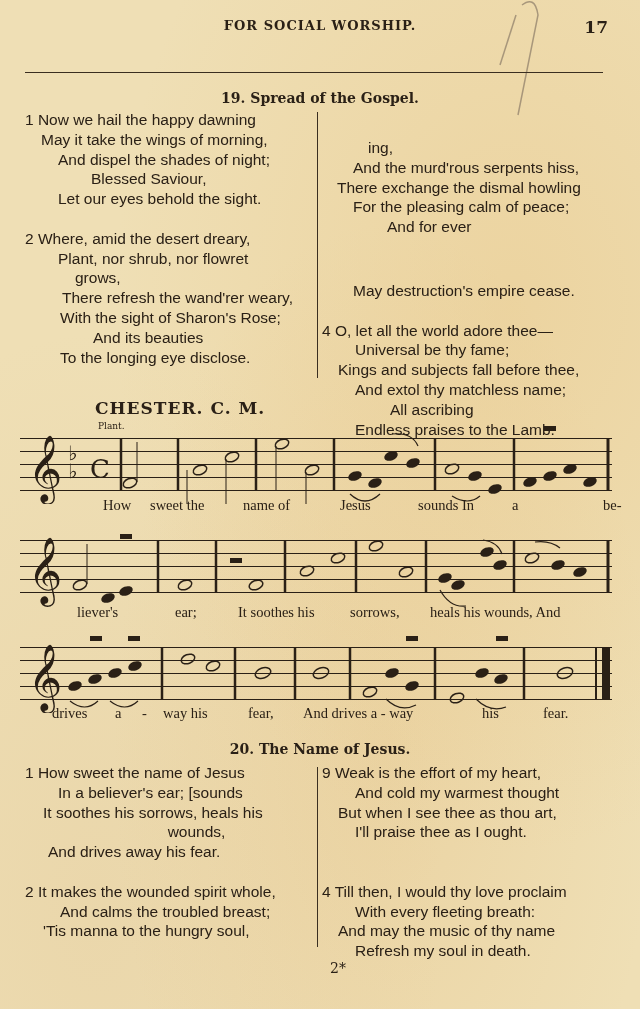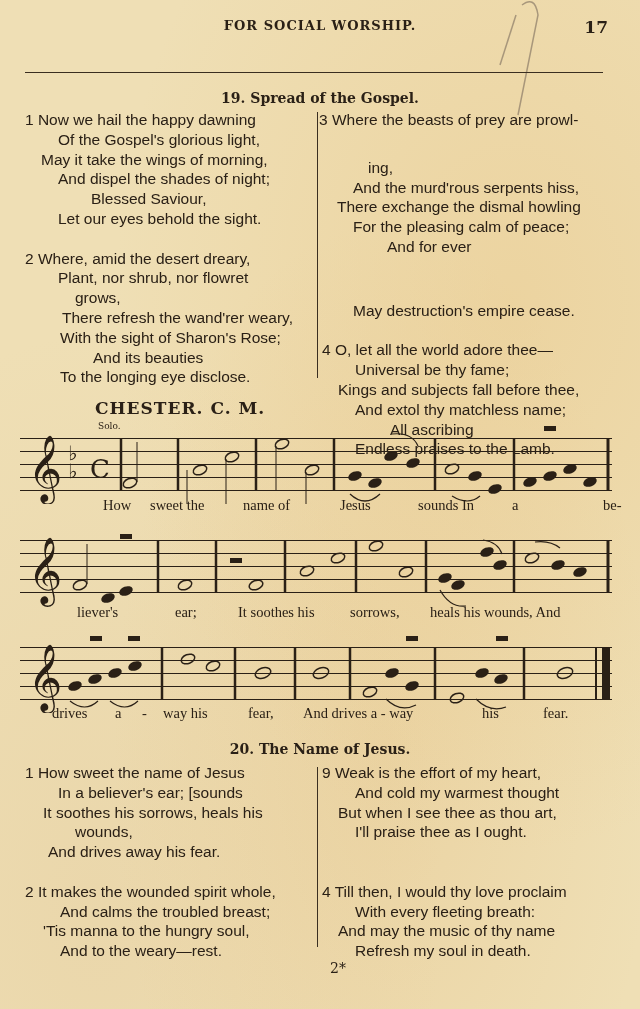--- a/index.html
+++ b/index.html
@@ -44,54 +44,52 @@
 <div class="abs page-num">17</div>
 <svg class="abs pencil" viewBox="0 0 70 120">
   <path d="M20 65 L36 15" stroke="#8a7a66" stroke-width="1.5" fill="none" opacity="0.7"></path>
   <path d="M42 5 Q55 -5 58 15 L38 115" stroke="#8a7a66" stroke-width="1.5" fill="none" opacity="0.7"></path>
 </svg>
 <div class="abs rule"></div>
 
 <div class="abs hymn-title" style="top:90px">19. Spread of the Gospel.</div>
 <div class="abs col" id="h19l" style="left:0; top:110px; width:318px;">
     <div class="line" style="padding-left: 25px; height: 19.8px;">1 Now we hail the happy dawning</div>
-    <div class="line" style="padding-left: 58px; height: 19.8px;">Of the Gospel's glorious light,</div>
     <div class="line" style="padding-left: 41px; height: 19.8px;">May it take the wings of morning,</div>
     <div class="line" style="padding-left: 58px; height: 19.8px;">And dispel the shades of night;</div>
     <div class="line" style="padding-left: 91px; height: 19.8px;">Blessed Saviour,</div>
     <div class="line" style="padding-left: 58px; height: 19.8px;">Let our eyes behold the sight.</div>
     <div class="line" style="padding-left: 0px; height: 19.8px;"></div>
     <div class="line" style="padding-left: 25px; height: 19.8px;">2 Where, amid the desert dreary,</div>
     <div class="line" style="padding-left: 58px; height: 19.8px;">Plant, nor shrub, nor flowret</div>
     <div class="line" style="padding-left: 75px; height: 19.8px;">grows,</div>
     <div class="line" style="padding-left: 62px; height: 19.8px;">There refresh the wand'rer weary,</div>
     <div class="line" style="padding-left: 60px; height: 19.8px;">With the sight of Sharon's Rose;</div>
     <div class="line" style="padding-left: 93px; height: 19.8px;">And its beauties</div>
     <div class="line" style="padding-left: 60px; height: 19.8px;">To the longing eye disclose.</div>
   </div>
 <div class="abs divider" style="left:317px; top:112px; height:266px;"></div>
 <div class="abs col" id="h19r" style="left:310px; top:110px; width:330px;">
-    <div class="line" style="padding-left: 9px; height: 19.8px;">3 Where the beasts of prey are prowl-</div>
     <div class="line" style="padding-left: 58px; height: 19.8px; margin-top: 28px;">ing,</div>
     <div class="line" style="padding-left: 43px; height: 19.8px;">And the murd'rous serpents hiss,</div>
     <div class="line" style="padding-left: 27px; height: 19.8px;">There exchange the dismal howling</div>
     <div class="line" style="padding-left: 43px; height: 19.8px;">For the pleasing calm of peace;</div>
     <div class="line" style="padding-left: 77px; height: 19.8px;">And for ever</div>
     <div class="line" style="padding-left: 43px; height: 19.8px; margin-top: 44px;">May destruction's empire cease.</div>
     <div class="line" style="padding-left: 0px; height: 19.8px;"></div>
     <div class="line" style="padding-left: 12px; height: 19.8px;">4 O, let all the world adore thee—</div>
     <div class="line" style="padding-left: 45px; height: 19.8px;">Universal be thy fame;</div>
     <div class="line" style="padding-left: 28px; height: 19.8px;">Kings and subjects fall before thee,</div>
     <div class="line" style="padding-left: 45px; height: 19.8px;">And extol thy matchless name;</div>
     <div class="line" style="padding-left: 80px; height: 19.8px;">All ascribing</div>
     <div class="line" style="padding-left: 45px; height: 19.8px;">Endless praises to the Lamb.</div>
   </div>
 
 <div class="abs tune-title">CHESTER. C. M.</div>
-<div class="abs solo">Solo.</div>
+<div class="abs solo">Plant.</div>
 
 <div class="abs staff" style="top:438px; height:52px;">
   <div class="sl" style="top:0"></div>
     <div class="sl" style="top:13px"></div>
     <div class="sl" style="top:26px"></div>
     <div class="sl" style="top:39px"></div>
     <div class="sl" style="top:52px"></div>
   <svg style="position:absolute;left:0;top:-12px" width="592" height="78">
     <text x="8" y="62" font-size="58" font-family="DejaVu Sans" fill="#2a2016">𝄞</text>
     <text x="48" y="34" font-size="20" fill="#2a2016">♭</text>
@@ -238,27 +236,26 @@
     <span style="left: 303px;">And drives a - way</span>
     <span style="left: 482px;">his</span>
     <span style="left: 543px;">fear.</span>
   </div>
 
 <div class="abs hymn-title" style="top:741px">20. The Name of Jesus.</div>
 <div class="abs col" id="h20l" style="left:0; top:763px; width:318px;">
     <div class="line" style="padding-left: 25px; height: 19.8px;">1 How sweet the name of Jesus</div>
     <div class="line" style="padding-left: 58px; height: 19.8px;">In a believer's ear;      [sounds</div>
     <div class="line" style="padding-left: 43px; height: 19.8px;">It soothes his sorrows, heals his</div>
-    <div class="line" style="padding-left: 75px; height: 19.8px;">wounds,</div>
+    <div class="line" style="padding-left: 75px; height: 19.8px; text-align: center;">wounds,</div>
     <div class="line" style="padding-left: 48px; height: 19.8px;">And drives away his fear.</div>
     <div class="line" style="padding-left: 0px; height: 19.8px;"></div>
     <div class="line" style="padding-left: 25px; height: 19.8px;">2 It makes the wounded spirit whole,</div>
     <div class="line" style="padding-left: 60px; height: 19.8px;">And calms the troubled breast;</div>
     <div class="line" style="padding-left: 43px; height: 19.8px;">'Tis manna to the hungry soul,</div>
-    <div class="line" style="padding-left: 60px; height: 19.8px;">And to the weary—rest.</div>
   </div>
 <div class="abs divider" style="left:317px; top:767px; height:180px;"></div>
 <div class="abs col" id="h20r" style="left:310px; top:763px; width:330px;">
     <div class="line" style="padding-left: 12px; height: 19.8px;">9 Weak is the effort of my heart,</div>
     <div class="line" style="padding-left: 45px; height: 19.8px;">And cold my warmest thought</div>
     <div class="line" style="padding-left: 28px; height: 19.8px;">But when I see thee as thou art,</div>
     <div class="line" style="padding-left: 45px; height: 19.8px;">I'll praise thee as I ought.</div>
     <div class="line" style="padding-left: 0px; height: 19.8px;"></div>
     <div class="line" style="padding-left: 0px; height: 19.8px;"></div>
     <div class="line" style="padding-left: 12px; height: 19.8px;">4 Till then, I would thy love proclaim</div>

